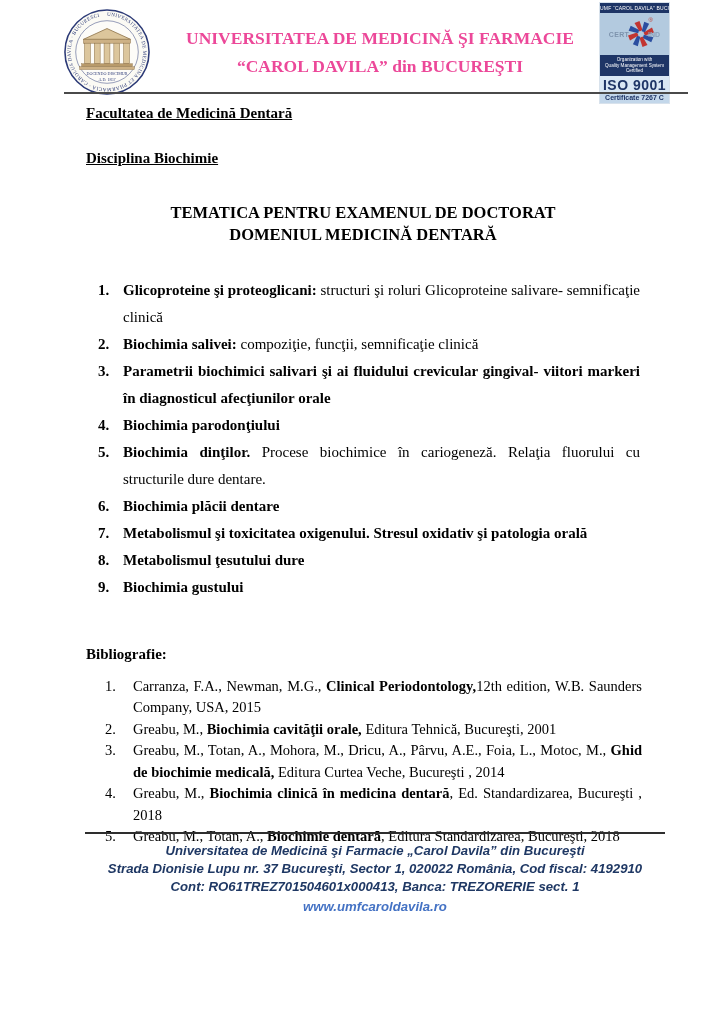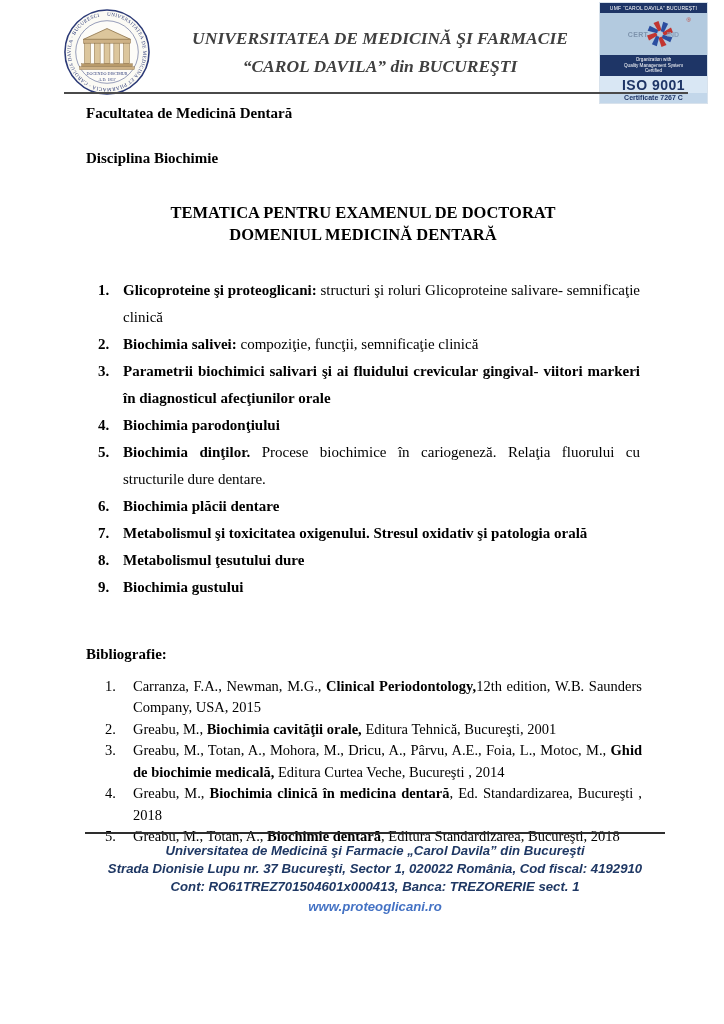--- a/index.html
+++ b/index.html
@@ -2,41 +2,41 @@
 <html><head>
 <meta charset="utf-8">
 <style>
   html,body{margin:0;padding:0;background:#ffffff;}
   body{width:724px;height:1024px;position:relative;font-family:"Liberation Serif",serif;color:#000;overflow:hidden;}
   .page{position:absolute;inset:0;background:#fff;}
 
   
   .logo{position:absolute;left:62px;top:8px;width:90px;height:88px;}
   .head-title{position:absolute;left:160px;top:24px;width:440px;text-align:center;
-    color:#404040;font-weight:bold;font-style:italic;font-size:17.5px;line-height:1.62;}
+    color:#ec4899;font-weight:bold;font-size:17.5px;line-height:1.62;}
   .header-rule{position:absolute;left:64px;top:92px;width:624px;border-top:2px solid #4a4a4a;}
 
   
-  .badge{position:absolute;left:600px;top:3px;width:107px;font-family:"Liberation Sans",sans-serif;
+  .badge{position:absolute;left:600px;top:3px;width:69px;font-family:"Liberation Sans",sans-serif;
     box-shadow:0 0 0 1px #d8e2ec;}
   .badge-top{background:#1e3566;color:#fff;font-size:5px;text-align:center;padding:2px 0;
     white-space:nowrap;overflow:hidden;letter-spacing:.2px;}
   .badge-mid{background:#b3cadf;height:42px;display:flex;align-items:center;justify-content:center;position:relative;}
   .badge-mid .certword{color:#7d93ad;font-size:7px;font-weight:bold;letter-spacing:.3px;margin-right:-4px;z-index:2;}
   .badge-mid .indword{color:#8aa0ba;font-size:7px;font-weight:bold;margin-left:-9px;}
   .badge-reg{position:absolute;right:16px;top:4px;color:#c0392b;font-size:6px;}
   .badge-band{background:#1e3566;color:#fff;text-align:center;padding:2px 0 2px 0;}
   .badge-band div{font-size:4.6px;line-height:1.25;white-space:nowrap;overflow:hidden;}
   .badge-iso{background:#d9e7f4;color:#1e3566;text-align:center;font-weight:bold;
     font-size:14px;letter-spacing:.5px;padding:1px 0 0 0;}
   .badge-cert{background:#c3d7ea;color:#1e3566;text-align:center;font-weight:bold;
     font-size:7px;padding:1px 0 2px 0;}
 
   
-  .intro{position:absolute;left:86px;top:104px;font-size:15px;font-weight:bold;}
+  .intro{position:absolute;left:86px;top:104px;font-size:15px;font-weight:bold;text-decoration:underline;}
   .intro div{line-height:1.2;}
   .intro .line2{margin-top:27px;}
 
   
   .doc-title{position:absolute;left:86px;top:202px;width:554px;text-align:center;
     font-weight:bold;font-size:16.5px;line-height:1.35;}
 
   
   .topics{position:absolute;left:86px;top:277px;width:554px;font-size:15px;}
   .topic{position:relative;padding-left:37px;text-align:justify;line-height:1.8;}
@@ -181,16 +181,16 @@
     <div class="bib-item">
       <span class="num">5.</span><span>Greabu, M., Totan, A., </span><b>Biochimie dentară</b><span>, Editura Standardizarea, Bucureşti, 2018</span>
     </div>
   </div>
 
   <div class="footer-rule"></div>
   <div class="footer">
     <div>Universitatea de Medicină şi Farmacie „Carol Davila” din Bucureşti</div>
     <div>Strada Dionisie Lupu nr. 37 Bucureşti, Sector 1, 020022 România, Cod fiscal: 4192910</div>
     <div>Cont: RO61TREZ701504601x000413, Banca: TREZORERIE sect. 1</div>
-    <a class="site" href="#">www.proteoglicani.ro</a>
+    <a class="site" href="#">www.umfcaroldavila.ro</a>
   </div>
 
 </div>
 
 </body></html>

